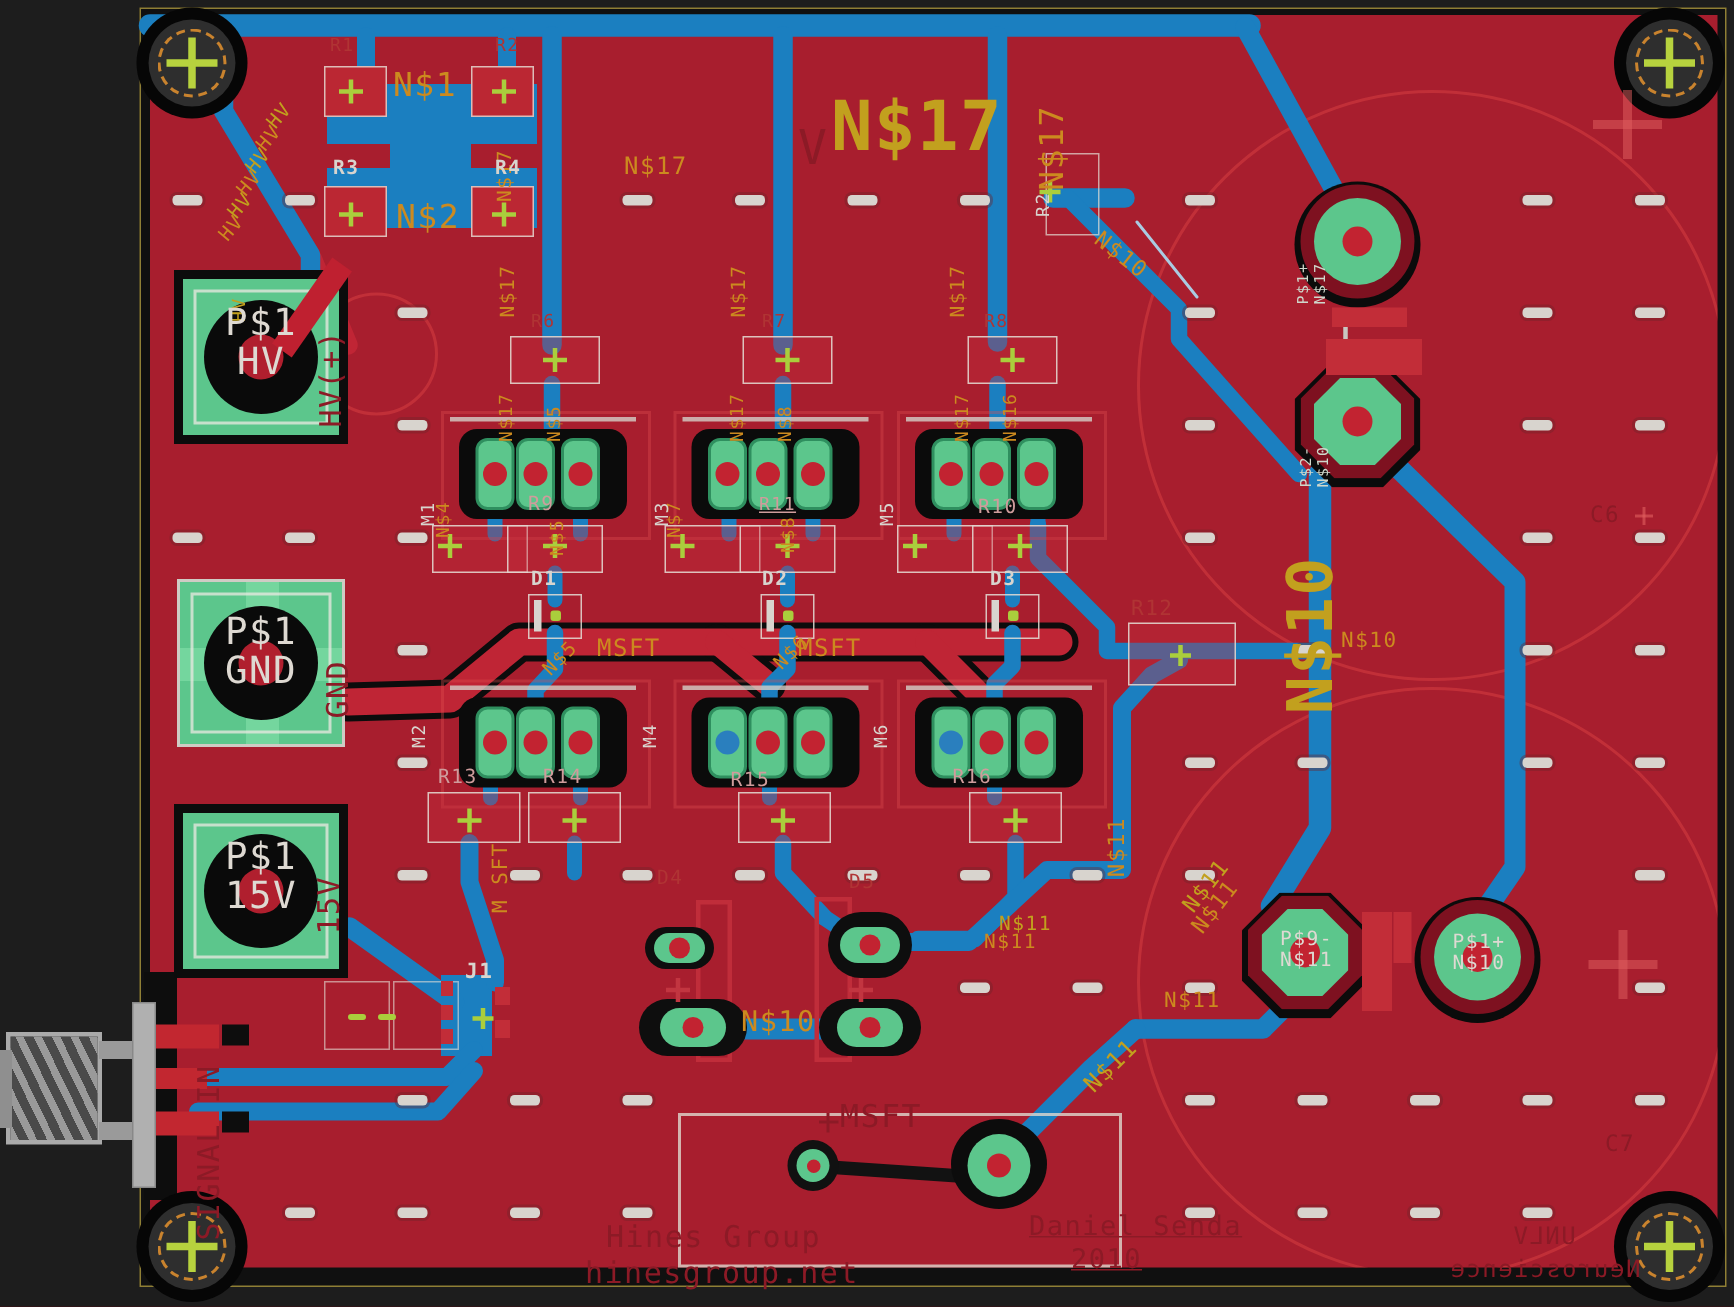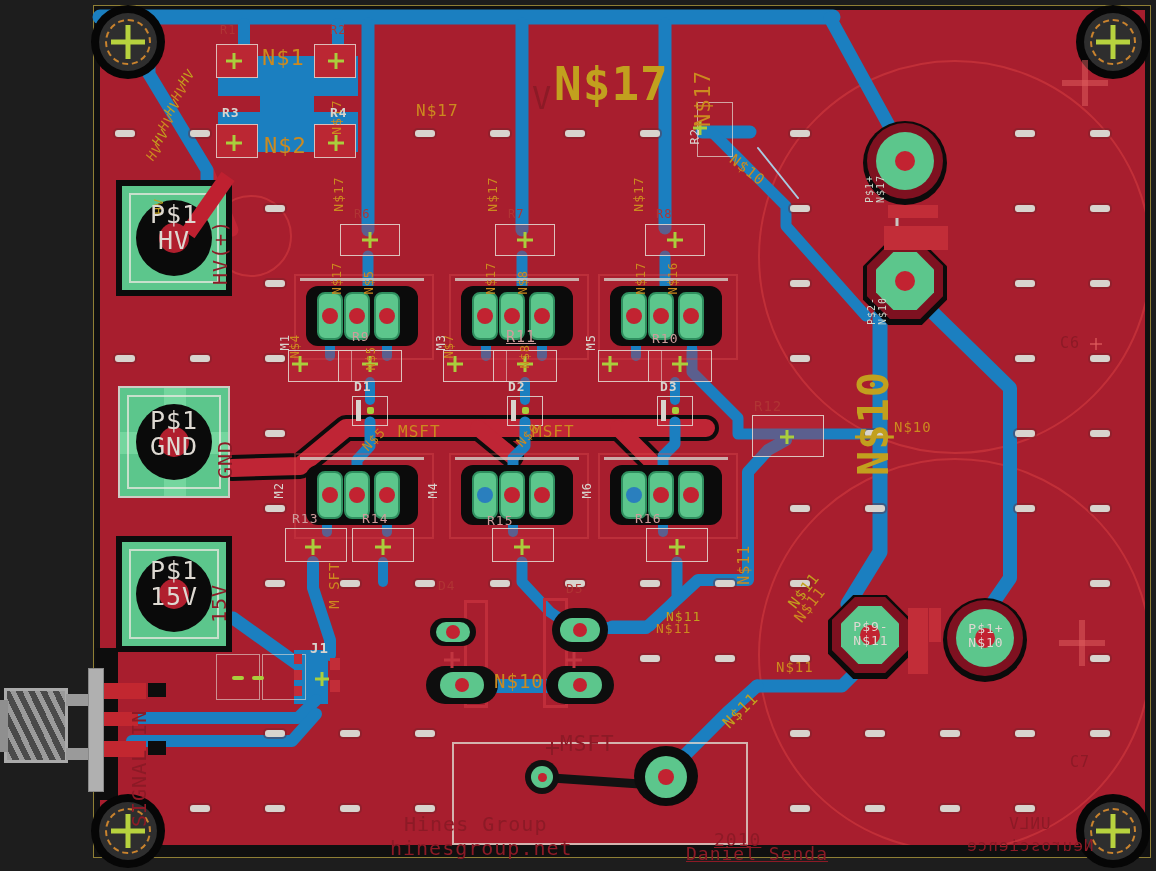--- a/index.html
+++ b/index.html
@@ -444,21 +444,21 @@
       <div class="lbl" style="font-size: 20px; color: rgb(140, 26, 38); left: 150px; transform-origin: left bottom; top: 806px; transform: rotate(-90deg);">SIGNAL IN</div>
       <div class="lbl" style="font-size: 12px; color: rgb(176, 52, 52); left: 220px; top: 24px;">R1</div>
       <div class="lbl" style="font-size: 12px; color: rgb(176, 52, 52); left: 330px; top: 24px;">R2</div>
       <div class="lbl" style="font-size: 13px; color: rgb(216, 212, 206); left: 222px; top: 106px; font-weight: 700;">R3</div>
       <div class="lbl" style="font-size: 13px; color: rgb(216, 212, 206); left: 330px; top: 106px; font-weight: 700;">R4</div>
       <div class="lbl" style="font-size: 12px; color: rgb(216, 212, 206); left: 702px; transform-origin: left bottom; top: 132px; transform: rotate(-90deg);">R2</div>
       <div class="lbl" style="font-size: 12px; color: rgb(176, 52, 52); left: 354px; top: 208px;">R6</div>
       <div class="lbl" style="font-size: 12px; color: rgb(176, 52, 52); left: 508px; top: 208px;">R7</div>
       <div class="lbl" style="font-size: 12px; color: rgb(176, 52, 52); left: 656px; top: 208px;">R8</div>
       <div class="lbl" style="font-size: 13px; color: rgb(207, 156, 156); left: 352px; top: 330px;">R9</div>
-      <div class="lbl" style="font-size: 15px; color: rgb(207, 156, 156); left: 506px; top: 330px; text-decoration: underline;">R11</div>
+      <div class="lbl" style="font-size: 12px; color: rgb(207, 156, 156); left: 506px; top: 330px; text-decoration: underline;">R11</div>
       <div class="lbl" style="font-size: 13px; color: rgb(207, 156, 156); left: 652px; top: 332px;">R10</div>
       <div class="lbl" style="font-size: 12px; color: rgb(216, 212, 206); left: 292px; transform-origin: left bottom; top: 338px; transform: rotate(-90deg);">M1</div>
       <div class="lbl" style="font-size: 12px; color: rgb(216, 212, 206); left: 448px; transform-origin: left bottom; top: 338px; transform: rotate(-90deg);">M3</div>
       <div class="lbl" style="font-size: 12px; color: rgb(216, 212, 206); left: 598px; transform-origin: left bottom; top: 338px; transform: rotate(-90deg);">M5</div>
       <div class="lbl" style="font-size: 12px; color: rgb(216, 212, 206); left: 286px; transform-origin: left bottom; top: 486px; transform: rotate(-90deg);">M2</div>
       <div class="lbl" style="font-size: 12px; color: rgb(216, 212, 206); left: 440px; transform-origin: left bottom; top: 486px; transform: rotate(-90deg);">M4</div>
       <div class="lbl" style="font-size: 12px; color: rgb(216, 212, 206); left: 594px; transform-origin: left bottom; top: 486px; transform: rotate(-90deg);">M6</div>
       <div class="lbl" style="font-size: 13px; color: rgb(207, 156, 156); left: 292px; top: 512px;">R13</div>
       <div class="lbl" style="font-size: 13px; color: rgb(207, 156, 156); left: 362px; top: 512px;">R14</div>
       <div class="lbl" style="font-size: 13px; color: rgb(207, 156, 156); left: 487px; top: 514px;">R15</div>
@@ -468,21 +468,21 @@
       <div class="lbl" style="font-size: 13px; color: rgb(216, 212, 206); left: 660px; top: 380px; font-weight: 700;">D3</div>
       <div class="lbl" style="font-size: 13px; color: rgb(176, 52, 52); left: 438px; top: 579px;">D4</div>
       <div class="lbl" style="font-size: 13px; color: rgb(176, 52, 52); left: 566px; top: 582px;">D5</div>
       <div class="lbl" style="font-size: 14px; color: rgb(176, 52, 52); left: 754px; top: 399px;">R12</div>
       <div class="lbl" style="font-size: 14px; color: rgb(216, 212, 206); left: 310px; top: 641px; font-weight: 700;">J1</div>
       <div class="lbl" style="font-size: 21px; color: rgb(140, 26, 38); left: 560px; top: 733px;">MSFT</div>
       <div class="lbl" style="font-size: 15px; color: rgb(140, 26, 38); left: 1060px; top: 336px;">C6</div>
       <div class="lbl" style="font-size: 15px; color: rgb(140, 26, 38); left: 1070px; top: 755px;">C7</div>
       <div class="lbl" style="font-size: 20px; color: rgb(140, 26, 38); left: 404px; top: 814px;">Hines Group</div>
       <div class="lbl" style="font-size: 20px; color: rgb(140, 26, 38); left: 390px; top: 838px;">hinesgroup.net</div>
-      <div class="lbl" style="font-size: 18px; color: rgb(140, 26, 38); left: 686px; top: 809px; text-decoration: underline; margin-top: 36px;">Daniel Senda</div>
+      <div class="lbl" style="font-size: 18px; color: rgb(140, 26, 38); left: 686px; top: 809px; text-decoration: underline;">Daniel Senda</div>
       <div class="lbl" style="font-size: 18px; color: rgb(140, 26, 38); left: 714px; top: 831px; text-decoration: underline;">2010</div>
       <div class="lbl" style="font-size: 16px; color: rgb(140, 26, 38); left: 1008px; transform-origin: center center; top: 816px; transform: scaleX(-1);">UNLV</div>
       <div class="lbl" style="font-size: 16px; color: rgb(140, 26, 38); left: 966px; transform-origin: center center; top: 838px; transform: scaleX(-1);">Neuroscience</div>
       <div class="lbl" style="font-size: 25px; color: rgb(222, 217, 210); left: 116px; top: 202px; width: 116px; text-align: center;">P$1
 HV</div>
       <div class="lbl" style="font-size: 25px; color: rgb(222, 217, 210); left: 118px; top: 408px; width: 112px; text-align: center;">P$1
 GND</div>
       <div class="lbl" style="font-size: 25px; color: rgb(222, 217, 210); left: 116px; top: 558px; width: 116px; text-align: center;">P$1
 15V</div>
       <div class="lbl" style="font-size: 10px; color: rgb(207, 216, 204); left: 886px; transform-origin: left bottom; top: 182px; transform: rotate(-90deg);">P$1+

